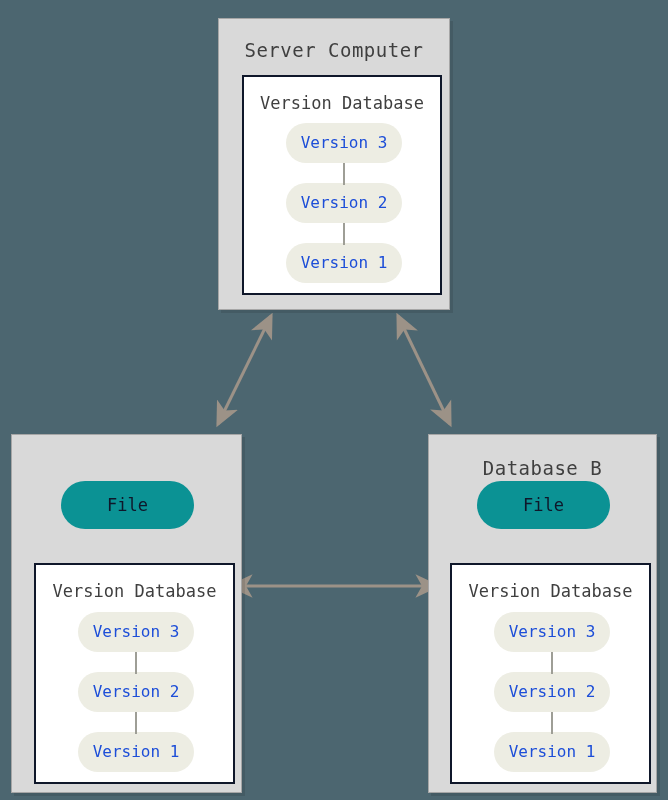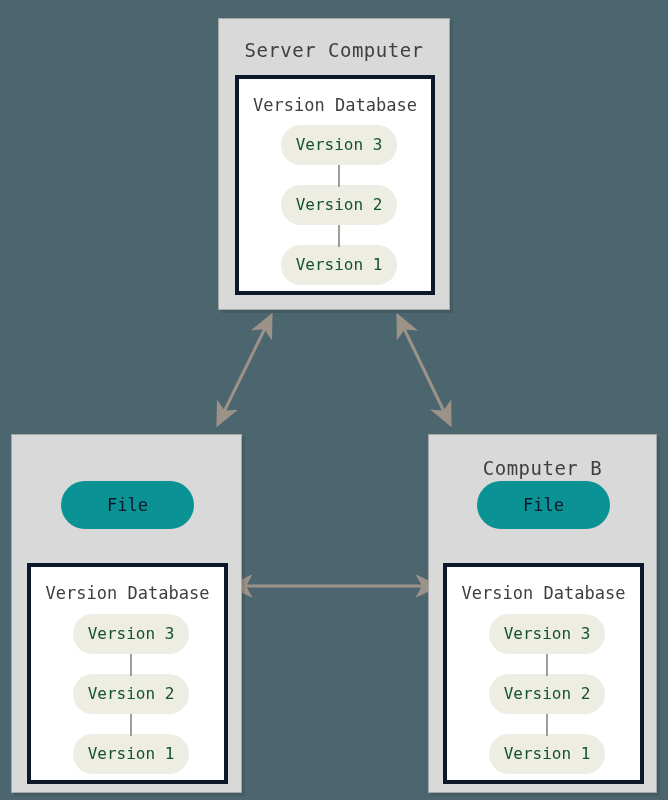--- a/index.html
+++ b/index.html
@@ -49,37 +49,38 @@
     color: #3f3f3f;
     font-size: 19px;
     letter-spacing: 0.5px;
     line-height: 1;
   }
 
   
   .db-panel {
     position: absolute;
     background: #ffffff;
-    border: 4px solid #0f172a;
+    border: 2px solid #0f172a;
     box-sizing: border-box;
+    margin-left: 7px;
   }
 
   .db-title {
     text-align: center;
     color: #3f3f3f;
     font-size: 17px;
     line-height: 1;
   }
 
   
   .pill {
     position: absolute;
     background: #edede3;
     border-radius: 22px;
-    color: #14532d;
+    color: #1d4ed8;
     font-size: 16px;
     display: flex;
     align-items: center;
     justify-content: center;
     box-sizing: border-box;
     line-height: 1;
   }
 
   .pill-link {
     position: absolute;
@@ -161,21 +162,21 @@
       <div class="pill-link" style="left:99px; top:147px; height:22px;"></div>
 
       <div class="pill" style="left:42px; top:47px; width:116px; height:40px;">Version 3</div>
       <div class="pill" style="left:42px; top:107px; width:116px; height:40px;">Version 2</div>
       <div class="pill" style="left:42px; top:167px; width:116px; height:40px;">Version 1</div>
     </div>
   </div>
 
   <div class="machine" style="left:428px; top:426px; width:229px; height:359px;">
 
-    <div class="machine-title" style="margin-top:24px;">Computer B</div>
+    <div class="machine-title" style="margin-top:24px;">Database B</div>
 
     <div class="file-pill" style="left:48px; top:46px; width:133px; height:48px;">File</div>
 
     <div class="db-panel" style="left:14px; top:128px; width:201px; height:221px;">
 
       <div class="db-title" style="margin-top:18px;">Version Database</div>
 
       <div class="pill-link" style="left:99px; top:87px; height:22px;"></div>
       <div class="pill-link" style="left:99px; top:147px; height:22px;"></div>
 

